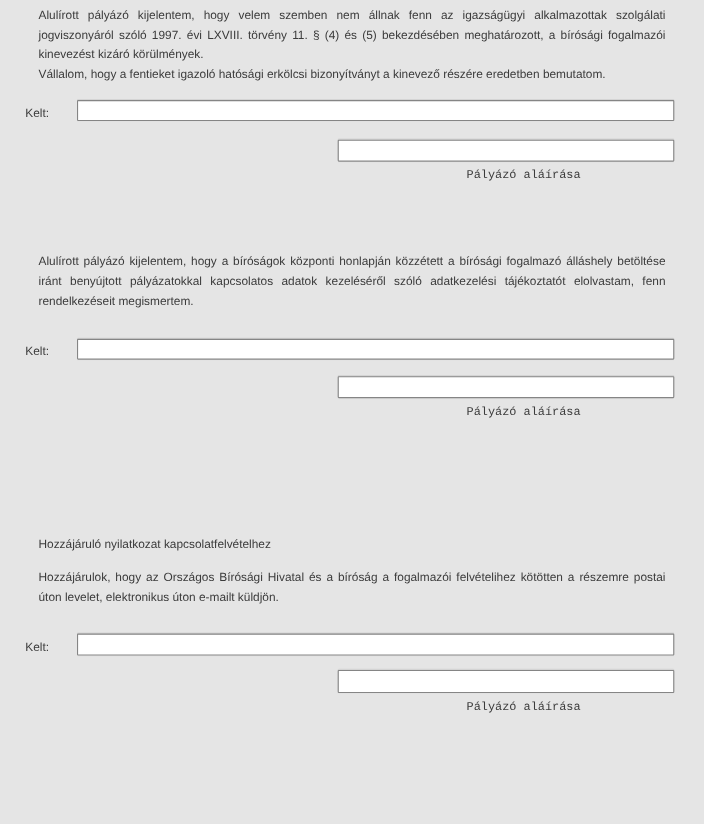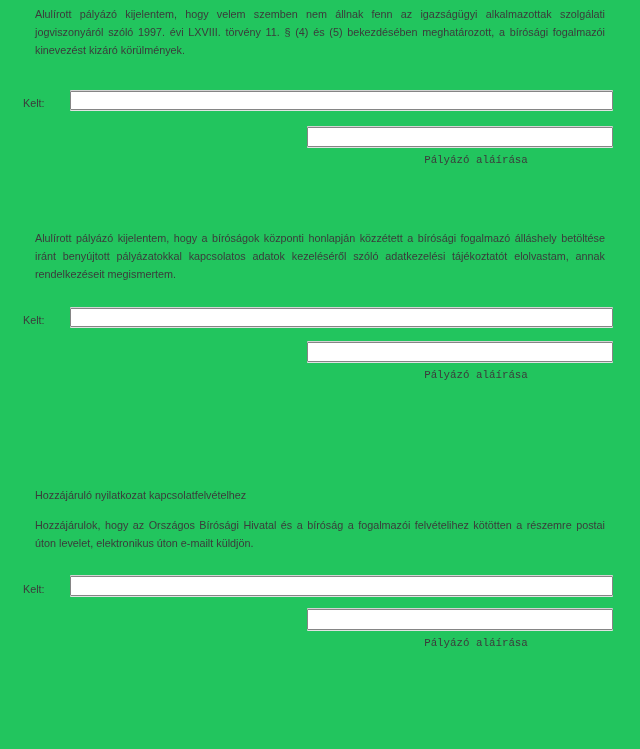--- a/index.html
+++ b/index.html
@@ -3,21 +3,21 @@
 <meta charset="utf-8">
 <style>
   * { margin: 0; padding: 0; box-sizing: border-box; }
   html, body { background: #ffffff; }
   body { font-family: "Liberation Sans", "DejaVu Sans", sans-serif; }
 
   .doc {
     position: relative;
     width: 640px;
     height: 749px;
-    background: #22c55e;
+    background: #e5e5e5;
     color: #3b3b3b;
     font-size: 10.8px;
     line-height: 18px;
     margin: 0 auto;
     overflow: hidden;
   }
 
   .para {
     position: absolute;
     left: 35px;
@@ -86,30 +86,31 @@
   .s3-caption    { top: 634px; }
 </style>
 </head>
 <body>
 
 <div class="doc">
 
   <div>
     <div class="para s1-para">
       <p>Alulírott pályázó kijelentem, hogy velem szemben nem állnak fenn az igazságügyi alkalmazottak szolgálati jogviszonyáról szóló 1997. évi LXVIII. törvény 11. § (4) és (5) bekezdésében meghatározott, a bírósági fogalmazói kinevezést kizáró körülmények.</p>
+      <p>Vállalom, hogy a fentieket igazoló hatósági erkölcsi bizonyítványt a kinevező részére eredetben bemutatom.</p>
     </div>
     <span class="kelt-label s1-kelt-label">Kelt:</span>
     <input class="field kelt-field s1-kelt-field" type="text" value="" style="">
     <input class="field sig-field s1-sig-field" type="text" value="" style="">
     <span class="sig-caption s1-caption">Pályázó aláírása</span>
   </div>
 
   <div>
     <div class="para s2-para">
-      <p>Alulírott pályázó kijelentem, hogy a bíróságok központi honlapján közzétett a bírósági fogalmazó álláshely betöltése iránt benyújtott pályázatokkal kapcsolatos adatok kezeléséről szóló adatkezelési tájékoztatót elolvastam, annak rendelkezéseit megismertem.</p>
+      <p>Alulírott pályázó kijelentem, hogy a bíróságok központi honlapján közzétett a bírósági fogalmazó álláshely betöltése iránt benyújtott pályázatokkal kapcsolatos adatok kezeléséről szóló adatkezelési tájékoztatót elolvastam, fenn rendelkezéseit megismertem.</p>
     </div>
     <span class="kelt-label s2-kelt-label">Kelt:</span>
     <input class="field kelt-field s2-kelt-field" type="text" value="" style="">
     <input class="field sig-field s2-sig-field" type="text" value="" style="">
     <span class="sig-caption s2-caption">Pályázó aláírása</span>
   </div>
 
   <div>
     <div class="heading s3-heading">Hozzájáruló nyilatkozat kapcsolatfelvételhez</div>
     <div class="para s3-para">

